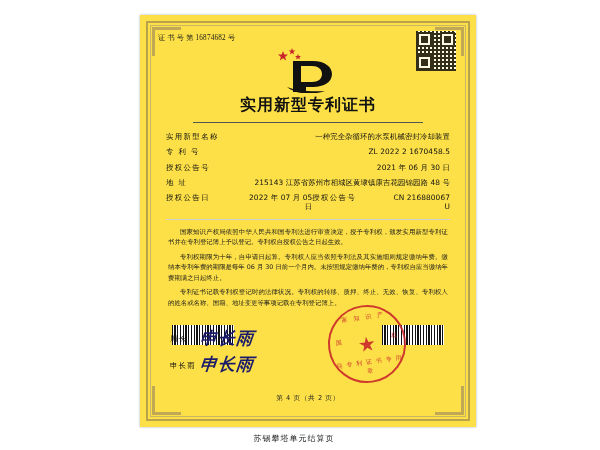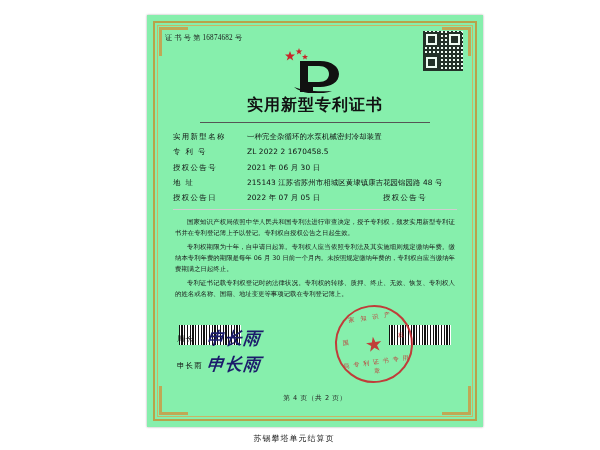--- a/index.html
+++ b/index.html
@@ -15,25 +15,25 @@
   }
   .page {
     position: relative;
     width: 600px;
     height: 450px;
     background: #ffffff;
   }
   
   .cert {
     position: absolute;
-    left: 147px;
+    left: 140px;
     top: 15px;
     width: 336px;
     height: 412px;
-    background: #86efac;
+    background: #fde047;
     box-shadow: 0 0 2px rgba(0,0,0,0.35);
   }
   .cert-border-outer {
     position: absolute;
     left: 6px;
     top: 6px;
     right: 6px;
     bottom: 6px;
     border: 2px solid #b9a24a;
   }
@@ -139,20 +139,21 @@
   }
   .field-label {
     width: 74px;
     flex: 0 0 74px;
     letter-spacing: 1.4px;
     white-space: nowrap;
   }
   .field-value {
     flex: 1 1 auto;
     letter-spacing: 0.1px;
+    text-align: right;
   }
 
   .rule-sep {
     margin: 7px 8px 7px 8px;
     height: 1px;
     background: #cfcfcf;
   }
 
   .paragraphs {
     margin: 0 10px;
@@ -335,20 +336,21 @@
           <span class="field-value">2021 年 06 月 30 日</span>
         </div>
         <div class="field-row">
           <span class="field-label">地       址</span>
           <span class="field-value">215143 江苏省苏州市相城区黄埭镇康吉花园锦园路 48 号</span>
         </div>
         <div class="field-row">
           <span class="field-label">授权公告日</span>
           <span class="field-value">2022 年 07 月 05 日</span>
           <span class="field-label">授权公告号</span>
+          <span class="field-value">CN 216880067 U</span>
         </div>
       </div>
 
       <div class="rule-sep"></div>
 
       <div class="paragraphs">
         <p>国家知识产权局依照中华人民共和国专利法进行审查决定，授予专利权，颁发实用新型专利证书并在专利登记簿上予以登记。专利权自授权公告之日起生效。</p>
         <p>专利权期限为十年，自申请日起算。专利权人应当依照专利法及其实施细则规定缴纳年费。缴纳本专利年费的期限是每年 06 月 30 日前一个月内。未按照规定缴纳年费的，专利权自应当缴纳年费期满之日起终止。</p>
         <p>专利证书记载专利权登记时的法律状况。专利权的转移、质押、终止、无效、恢复、专利权人的姓名或名称、国籍、地址变更等事项记载在专利登记簿上。</p>
       </div>

